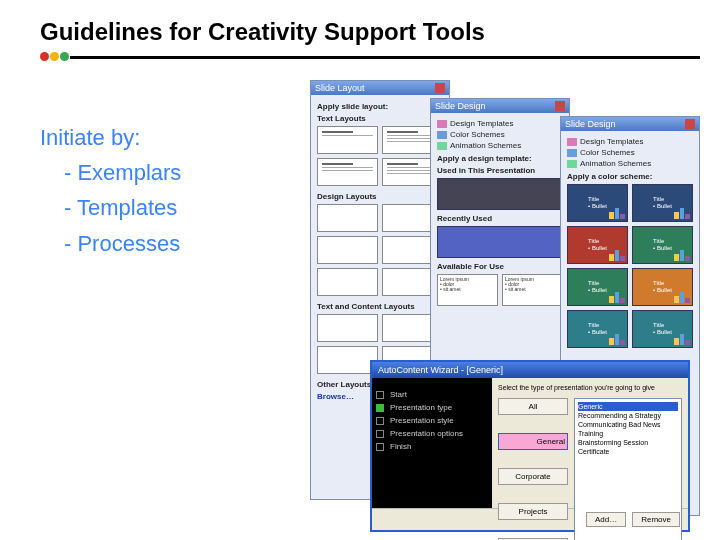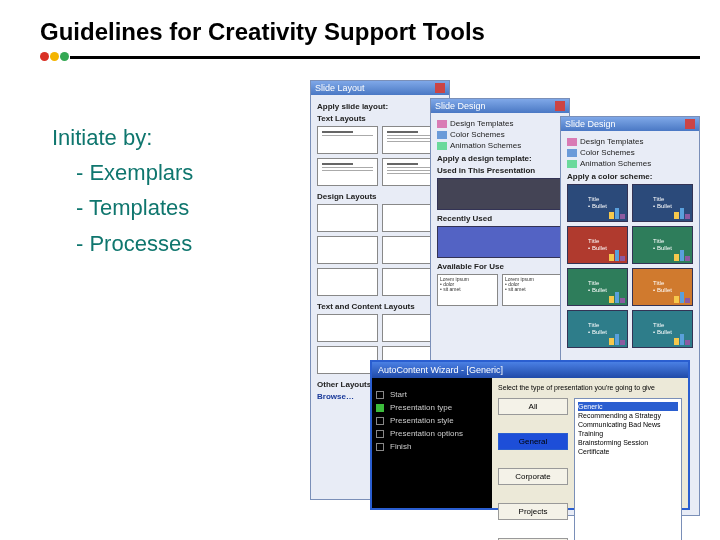--- a/index.html
+++ b/index.html
@@ -7,21 +7,21 @@
 
   .title-bar { padding: 18px 20px 4px 40px; }
   .title-bar h1 { font-size: 24px; font-weight: bold; color: #000; }
   .rule-wrap { position: relative; margin: 6px 0 0 0; height: 10px; }
   .dot1, .dot2, .dot3 { position: absolute; width: 9px; height: 9px; border-radius: 50%; top: 0; }
   .dot1 { background: #d93025; left: 0; }
   .dot2 { background: #f4b400; left: 10px; }
   .dot3 { background: #34a853; left: 20px; }
   .rule-line { position: absolute; left: 30px; right: 0; top: 4px; height: 3px; background: #000; }
 
-  .body-text { position: absolute; left: 52px; top: 120px; width: 260px; font-size: 22px; color: #0f766e; line-height: 1.6; }
+  .body-text { position: absolute; left: 40px; top: 120px; width: 260px; font-size: 22px; color: #3b82f6; line-height: 1.6; }
   .body-text .indent { padding-left: 24px; }
 
   .panes { position: absolute; left: 310px; top: 80px; width: 400px; height: 450px; }
 
   .pane { position: absolute; background: #e8ecf6; border: 1px solid #7a8fb8; font-size: 9px; color: #222; }
   .pane-head { height: 14px; background: linear-gradient(#7fa8e8,#4a78c4); color: #fff; display: flex; align-items: center; padding: 0 4px; justify-content: space-between; }
   .pane-head .close { width: 10px; height: 10px; background: #c44; display: inline-block; }
   .pane-body { padding: 4px 6px; }
   .section-label { font-weight: bold; margin: 3px 0; font-size: 8px; }
 
@@ -53,21 +53,21 @@
   .wizard { position: absolute; left: 370px; top: 360px; width: 320px; border: 2px solid #2a5ed0; background: #000; font-size: 9px; z-index: 50; }
   .wizard-title { height: 16px; background: linear-gradient(#4a80e4,#204aa8); color: #fff; display: flex; align-items: center; padding: 0 6px; }
   .wizard-body { display: flex; height: 130px; }
   .wizard-nav { width: 120px; background: #000; color: #ccc; padding: 8px 4px; }
   .wiz-step { display: flex; align-items: center; gap: 6px; margin: 4px 0; font-size: 8px; }
   .wiz-sq { width: 8px; height: 8px; border: 1px solid #888; display: inline-block; }
   .wiz-sq.green { background: #3cbc3c; border-color: #3cbc3c; }
   .wizard-right { flex: 1; background: #ece9d8; padding: 6px; color: #000; display: flex; gap: 6px; }
   .btn-col { display: flex; flex-direction: column; gap: 18px; width: 70px; }
   .wbtn { background: #f4f2e8; border: 1px solid #999; font-size: 8px; text-align: center; padding: 3px 2px; }
-  .wbtn.sel { border: 1px solid #2a5ed0; background: #1d4ed8; }
+  .wbtn.sel { border: 1px solid #2a5ed0; background: #f9a8d4; text-align: right; }
   .list-col { flex: 1; background: #fff; border: 1px solid #7a8fb8; font-size: 7px; padding: 3px; line-height: 1.3; overflow: hidden; }
   .right-prompt { font-size: 7px; margin-bottom: 3px; }
   .wizard-footer { background: #ece9d8; height: 22px; display: flex; justify-content: flex-end; align-items: center; gap: 6px; padding: 0 8px; border-top: 1px solid #bbb; }
   .fbtn { background: #f4f2e8; border: 1px solid #999; font-size: 8px; padding: 2px 8px; }
 
   .opt .ico.pink { background: #d97bb5; }
   .opt .ico.blue { background: #6b9bd9; }
   .opt .ico.green{ background: #6bd99b; }
 
   .used-thumb { background: #445; height: 32px; border: 1px solid #335; display:flex; align-items:center; justify-content:center; color:#fff; font-size:5px; }
@@ -324,13 +324,17 @@
             <div>Recommending a Strategy</div>
             <div>Communicating Bad News</div>
             <div>Training</div>
             <div>Brainstorming Session</div>
             <div>Certificate</div>
           </div>
         </div>
       </div>
     </div>
   </div>
+  <div class="wizard-footer">
+    <div class="fbtn">Add…</div>
+    <div class="fbtn">Remove</div>
+  </div>
 </div>
 
 </body></html>

